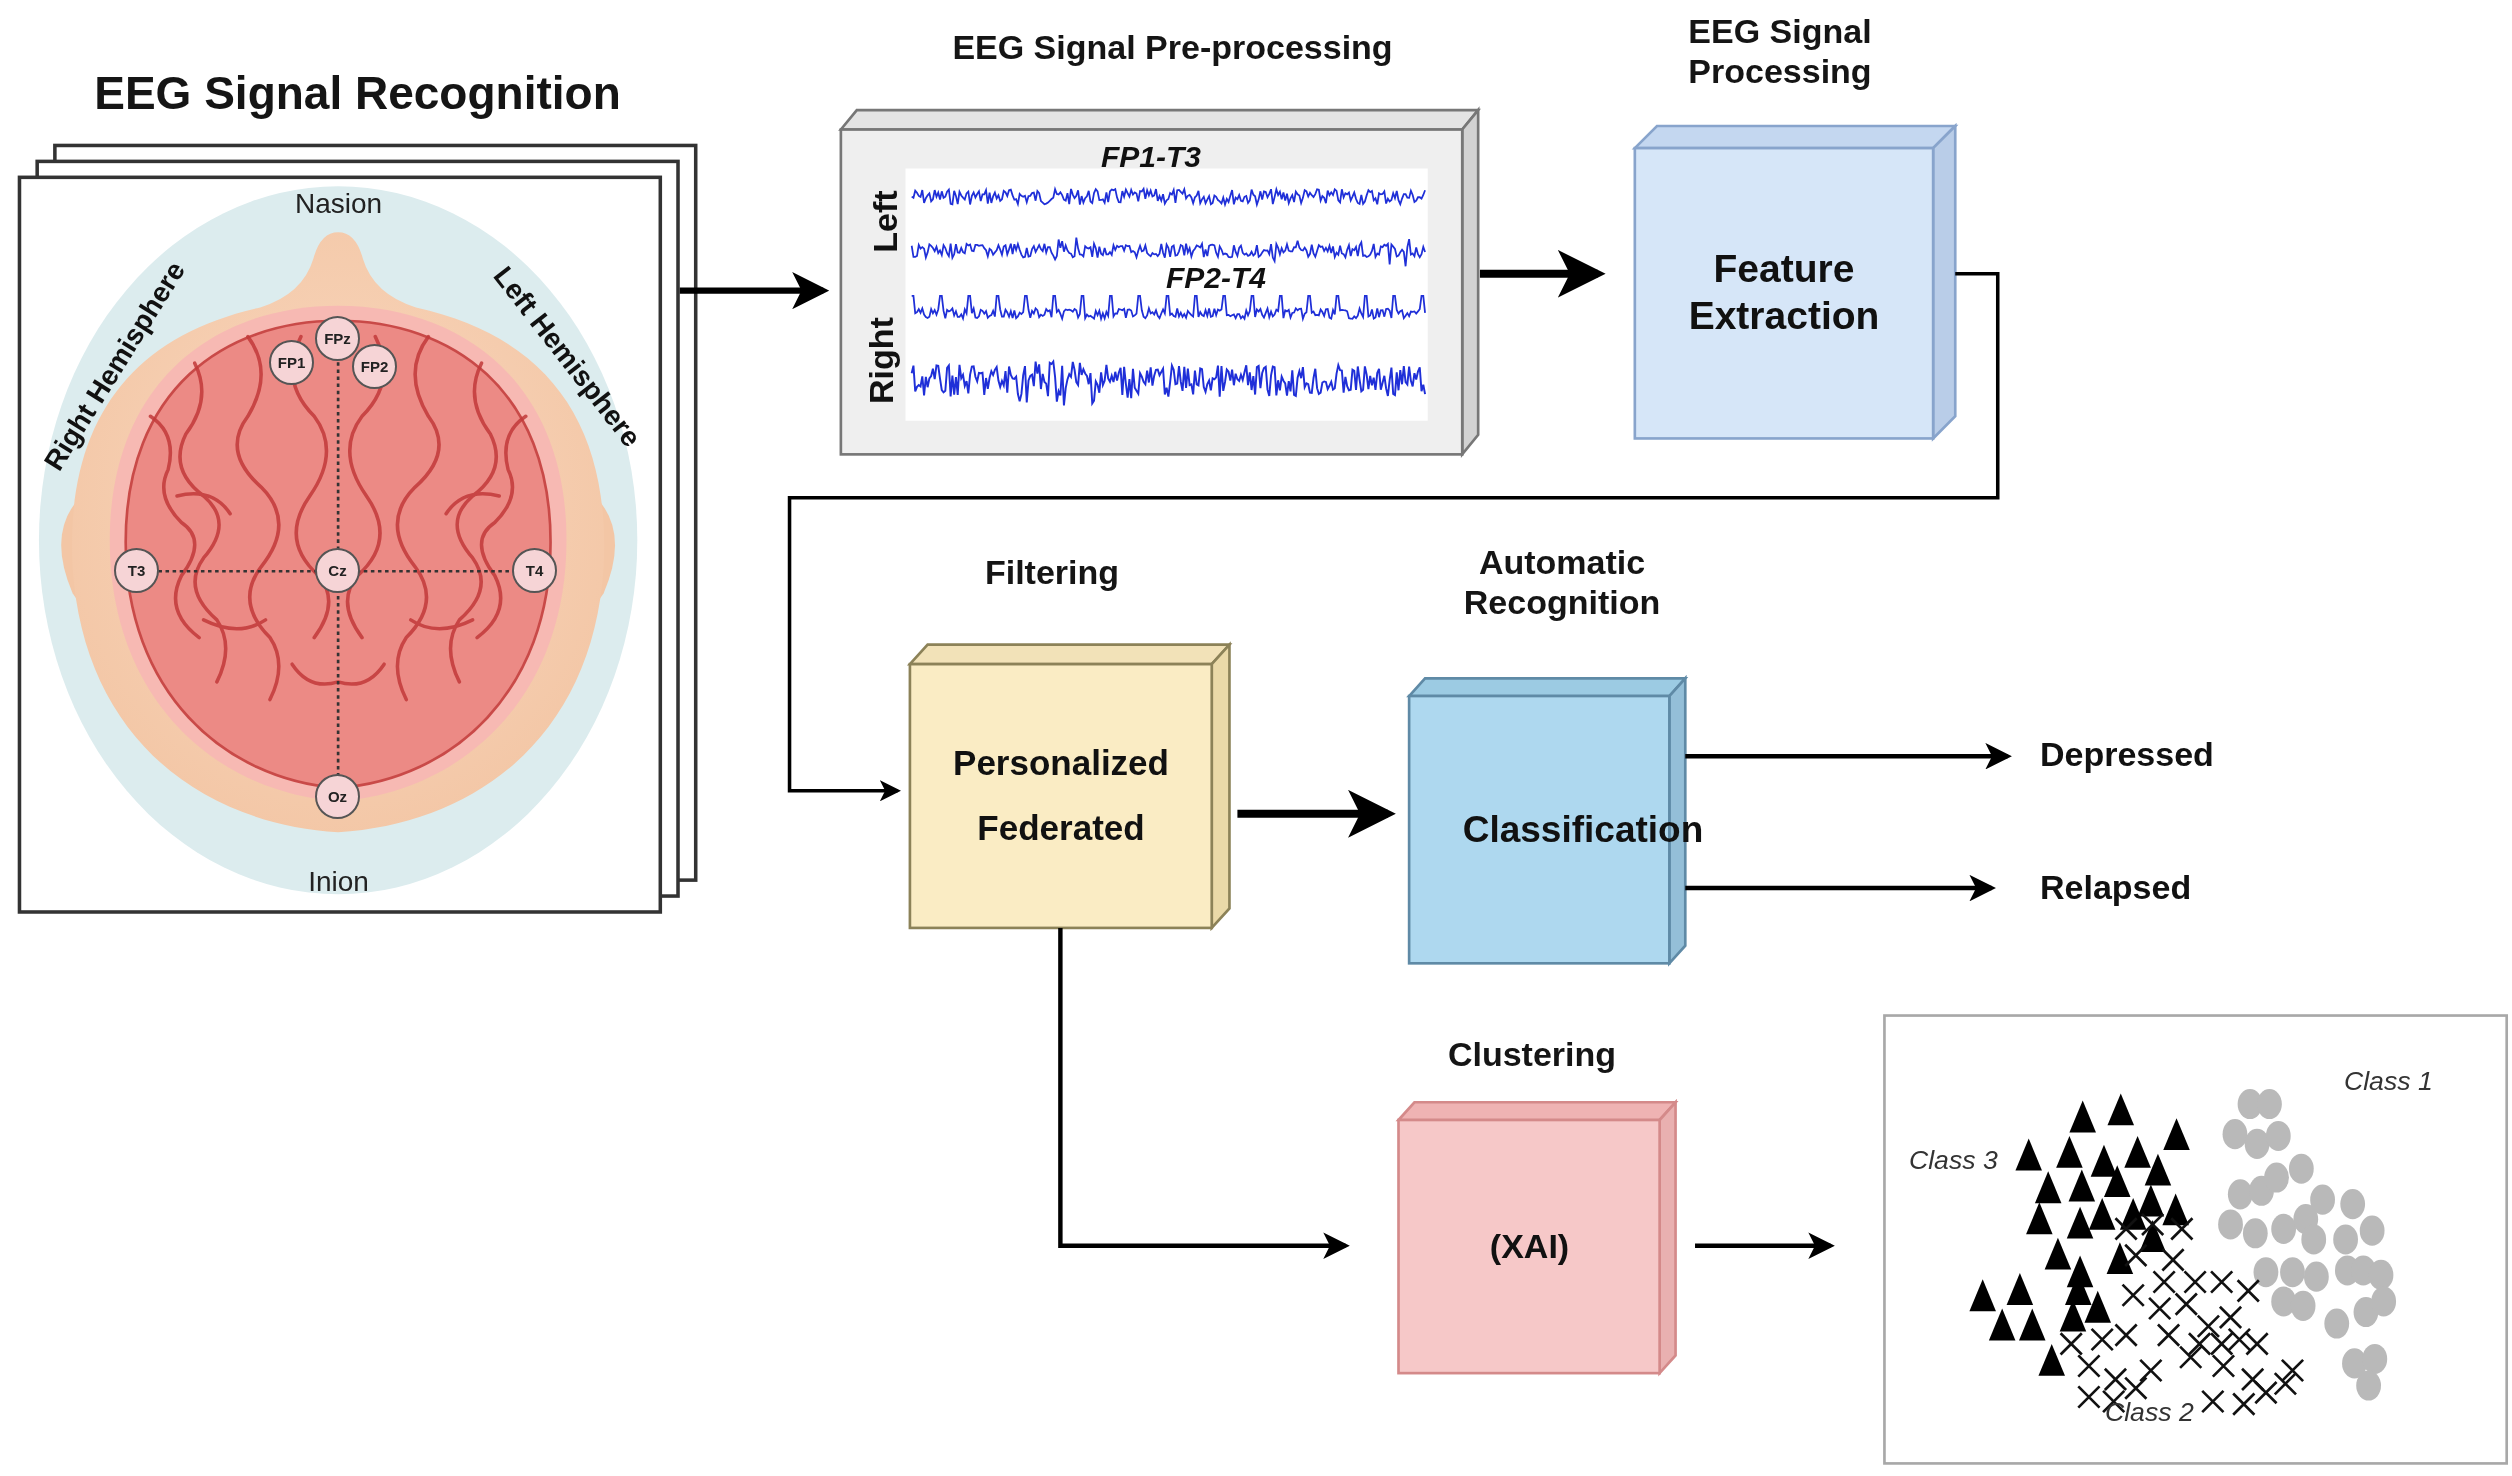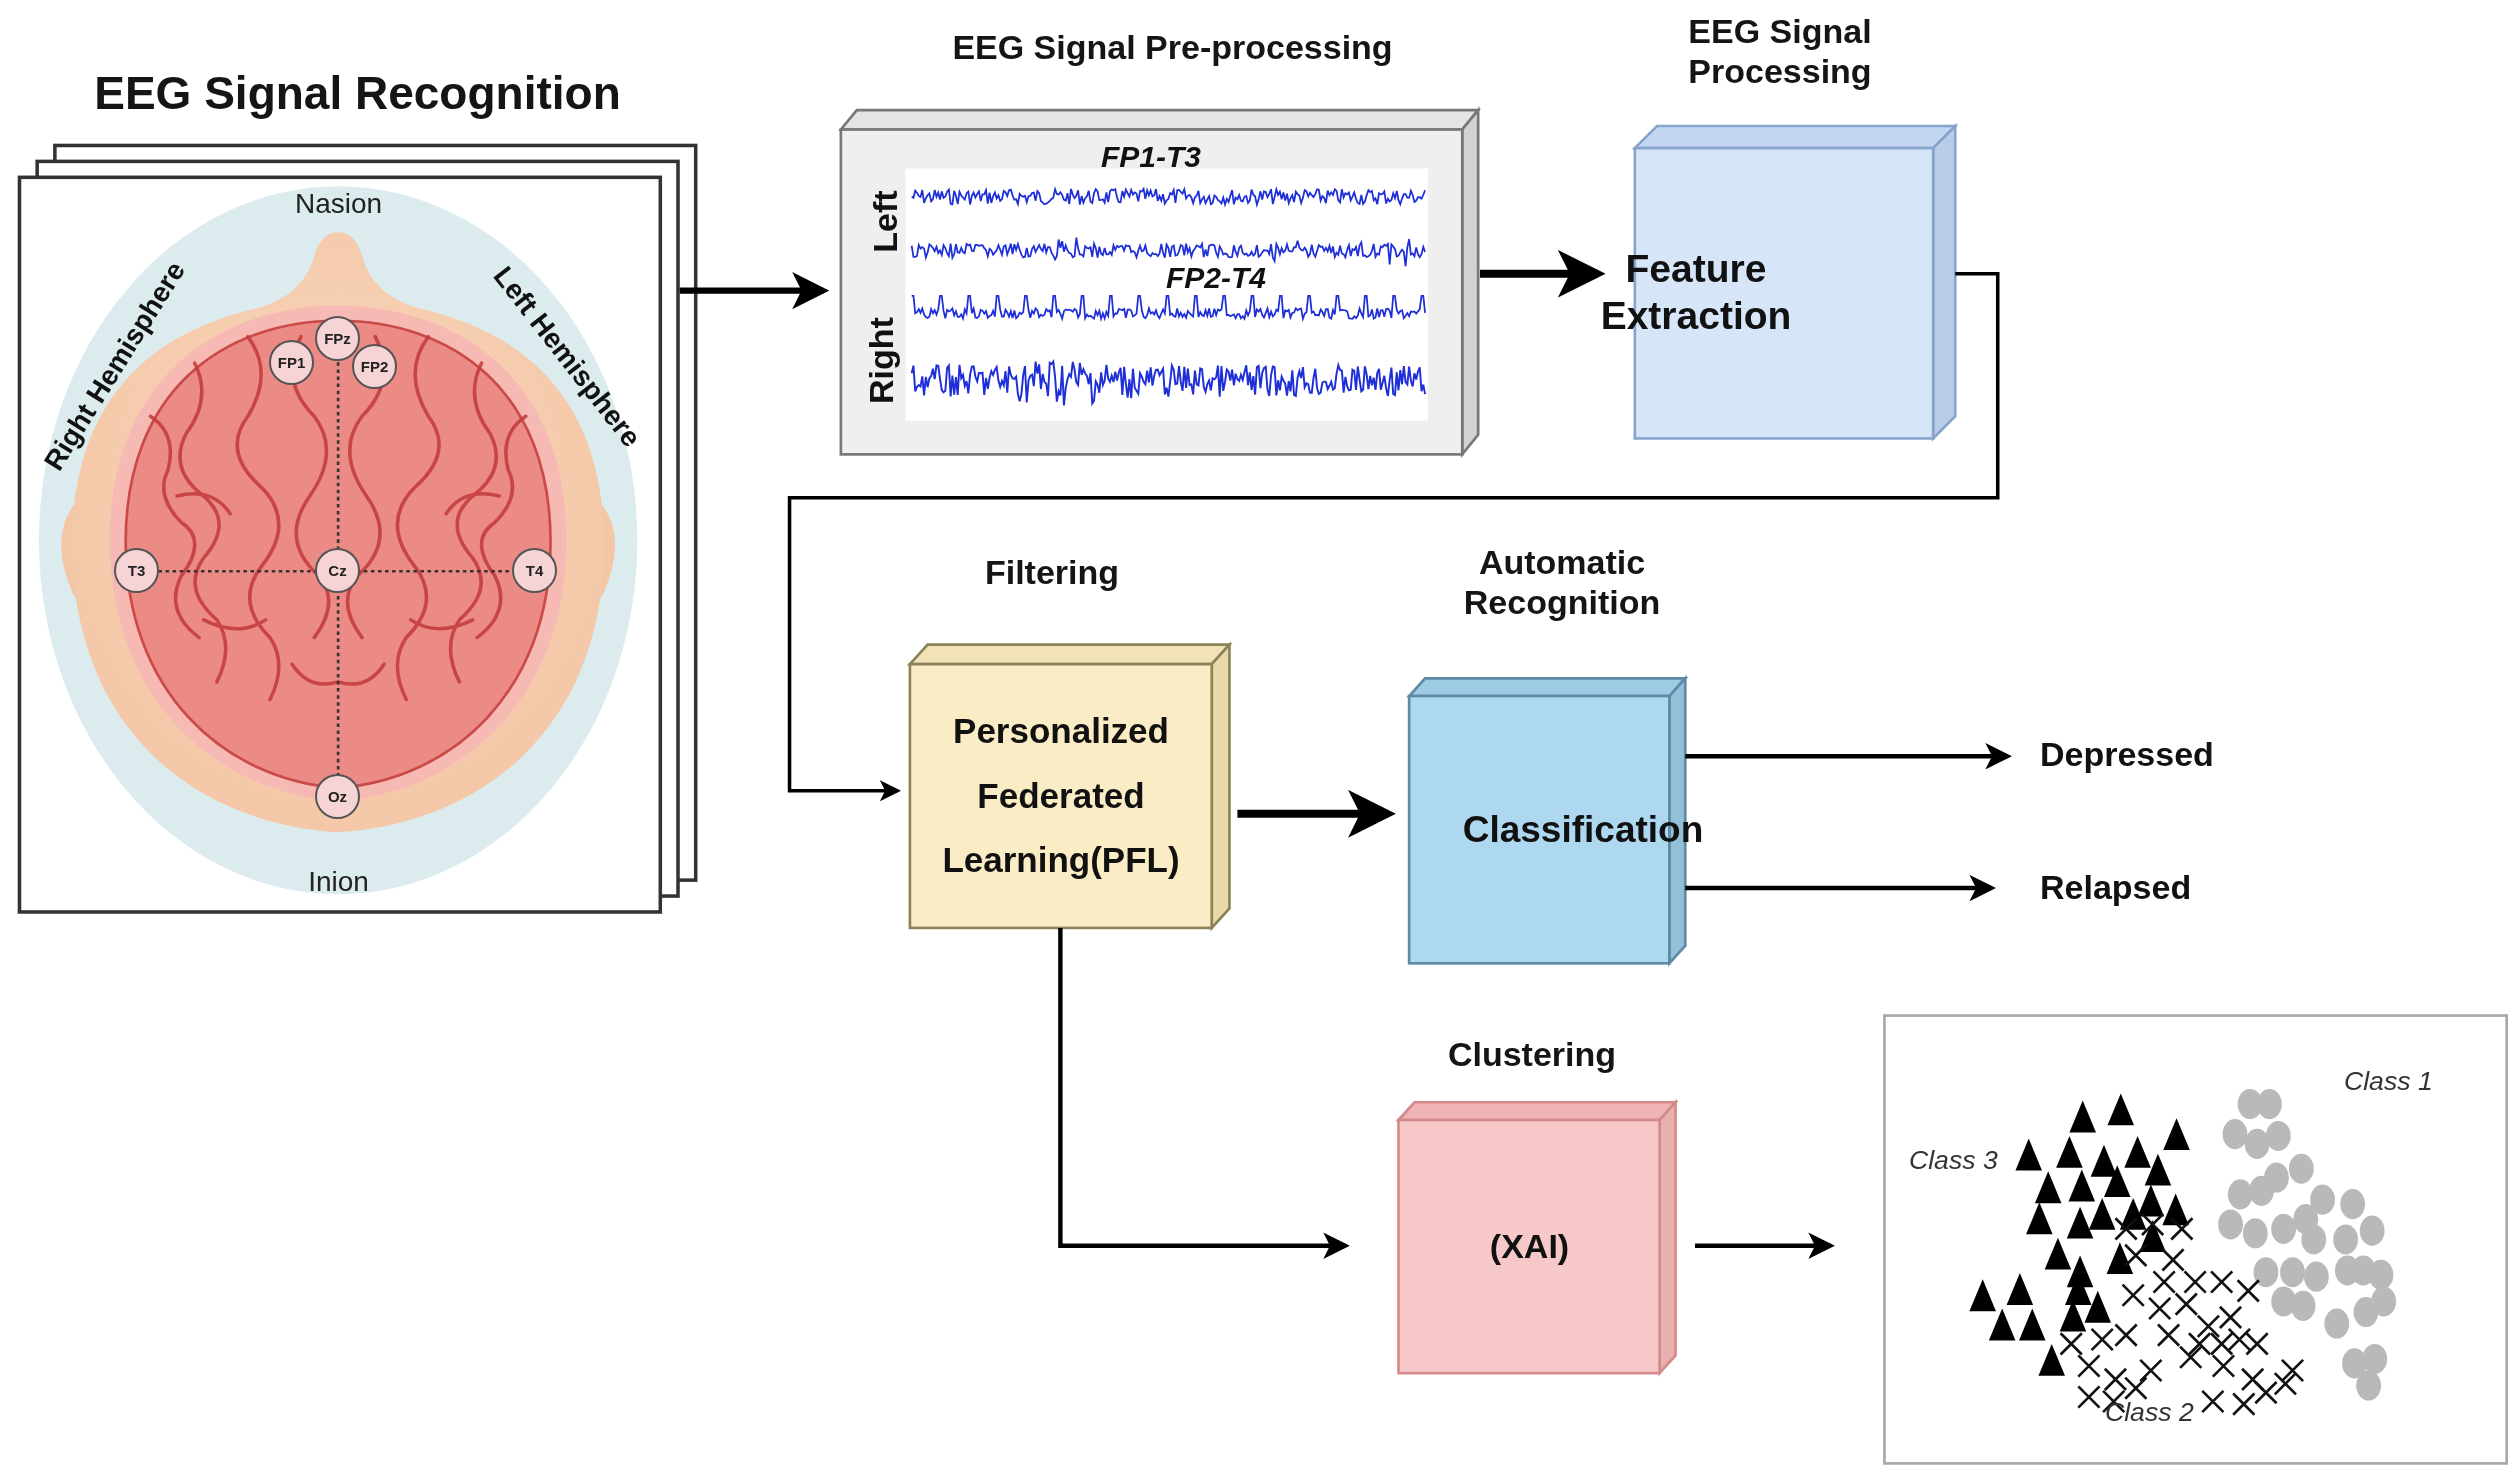--- a/index.html
+++ b/index.html
@@ -225,30 +225,29 @@
 <div class="heading" style="left:929px; top:26.6px; width:487px; font-size:34px;">EEG Signal Pre-processing</div>
 <div class="abs" style="left:1027px; top:140px; width:248px; text-align:center; font-size:30px; font-weight:bold; font-style:italic;">FP1-T3</div>
 <div class="abs" style="left:1018px; top:261px; width:248px; text-align:right; font-size:30px; font-weight:bold; font-style:italic;">FP2-T4</div>
 <div class="abs" style="left:832px; top:202px; width:106px; text-align:center; font-size:34px; font-weight:bold; transform:rotate(-90deg);">Left</div>
 <div class="abs" style="left:828px; top:341px; width:106px; text-align:center; font-size:34px; font-weight:bold; transform:rotate(-90deg);">Right</div>
 
 <div class="heading" style="left:1647px; top:10.6px; width:266px; font-size:34px;">
   <div>EEG Signal</div>
   <div>Processing</div>
 </div>
-<div class="boxtxt" style="left:1547px; top:148px; width:298px; height:290px; font-size:39px; flex-direction:column; line-height:1.2;">
+<div class="boxtxt" style="left:1635px; top:148px; width:298px; height:290px; font-size:39px; flex-direction:column; line-height:1.2;">
   <div>Feature</div>
   <div>Extraction</div>
 </div>
 
 <div class="heading" style="left:919px; top:552px; width:266px; font-size:34px;">Filtering</div>
 <div class="boxtxt" style="left:910px; top:664px; width:302px; height:264px; font-size:35px; flex-direction:column; line-height:1.85;">
   <div>Personalized</div>
   <div>Federated</div>
-  <div>Learning(PFL)</div>
 </div>
 
 <div class="heading" style="left:1429px; top:542px; width:266px; font-size:34px;">
   <div>Automatic</div>
   <div>Recognition</div>
 </div>
 <div class="boxtxt" style="left:1409px; top:696px; width:260px; height:267px; font-size:37px;padding-left:44px;">Classification</div>
 <div class="outlbl" style="left:2040px; top:735px;">Depressed</div>
 <div class="outlbl" style="left:2040px; top:868px;">Relapsed</div>
 

